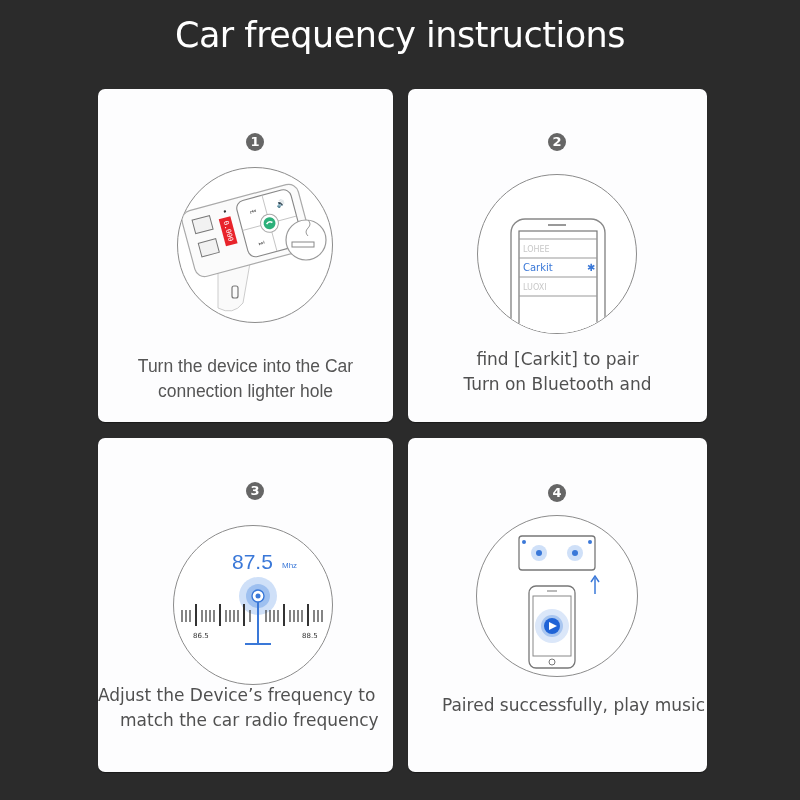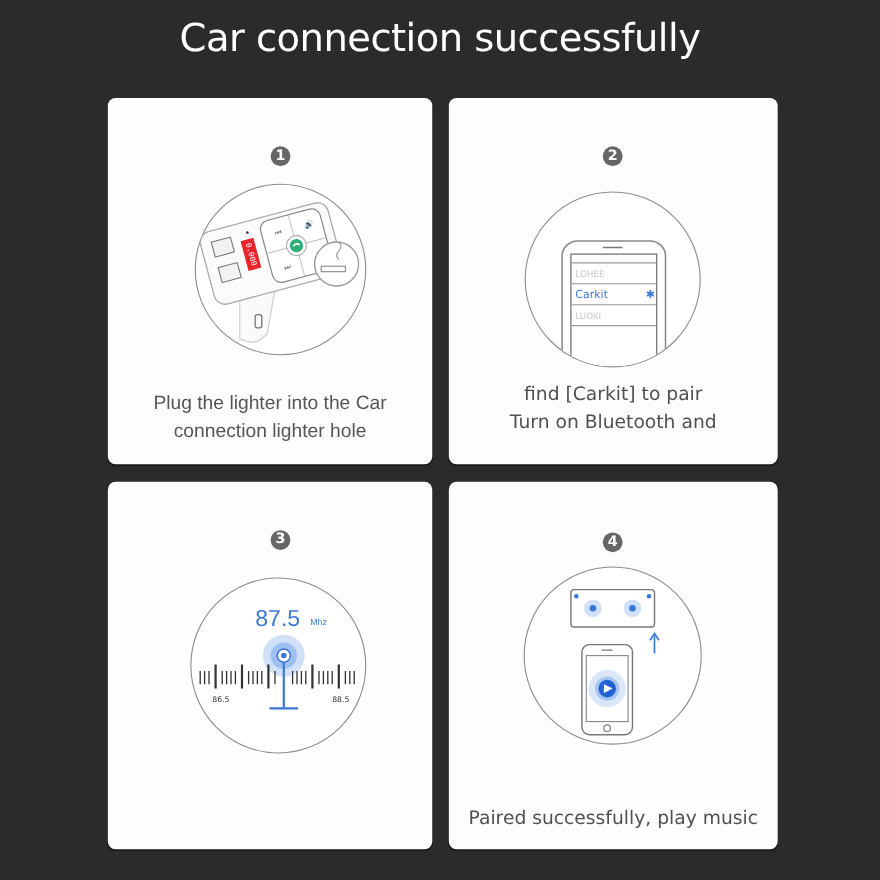--- a/index.html
+++ b/index.html
@@ -40,21 +40,21 @@
     .caption {
       position: absolute; text-align: center; color: #555;
       font-size: 17.5px; line-height: 25px; white-space: nowrap;
     }
     .caption.sans2 { font-family: "DejaVu Sans", sans-serif; font-size: 17px; color: #505050; }
     svg { position: absolute; left: 0; top: 0; }
   </style>
 </head>
 <body>
 
-<div class="title">Car connection successfully</div>
+<div class="title">Car frequency instructions</div>
 
 <div class="card c1">
   <div class="num" style="left:148px; top:44px;">1</div>
   <div class="circle" style="left:79px; top:78px; width:154px; height:154px;">
     <svg width="154" height="154" viewBox="0 0 154 154">
 
       <path d="M40 95 L72 95 L65 135 Q55 148 40 140 Z" fill="#fafafa" stroke="#ccc" stroke-width="1"></path>
       <rect x="54" y="118" width="6" height="12" rx="2" fill="none" stroke="#777" stroke-width="1.2"></rect>
 
       <g transform="rotate(-15 70 60)">
@@ -78,21 +78,21 @@
         <text x="76" y="80" font-size="7" fill="#777" font-family="DejaVu Sans, sans-serif">⏭</text>
         <text x="104" y="80" font-size="7" fill="#777" font-family="DejaVu Sans, sans-serif">🔉</text>
       </g>
 
       <circle cx="128" cy="72" r="20" fill="#fff" stroke="#999" stroke-width="1.2"></circle>
       <rect x="114" y="74" width="22" height="5" fill="none" stroke="#888" stroke-width="1"></rect>
       <path d="M130 68 q-4 -4 0 -8 q4 -4 0 -8" stroke="#999" stroke-width="1" fill="none"></path>
     </svg>
   </div>
   <div class="caption" style="left:0; top:265px; width:295px;">
-    <div>Plug the lighter into the Car</div>
+    <div>Turn the device into the Car</div>
     <div>connection lighter hole</div>
   </div>
 </div>
 
 <div class="card c2">
   <div class="num" style="left:140px; top:44px;">2</div>
   <div class="circle" style="left:69px; top:85px; width:158px; height:158px;">
     <svg width="158" height="158" viewBox="0 0 158 158">
       <rect x="33" y="44" width="94" height="130" rx="14" fill="#fff" stroke="#888" stroke-width="1.4"></rect>
       <rect x="41" y="56" width="78" height="110" fill="#fff" stroke="#777" stroke-width="1.2"></rect>
@@ -152,20 +152,24 @@
         <line x1="140" y1="84" x2="140" y2="96"></line>
         <line x1="144" y1="84" x2="144" y2="96"></line>
         <line x1="148" y1="84" x2="148" y2="96"></line>
       </g>
       <line x1="84" y1="76" x2="84" y2="118" stroke="#3a78d8" stroke-width="2"></line>
       <line x1="71" y1="118" x2="97" y2="118" stroke="#3a78d8" stroke-width="2"></line>
       <text x="19" y="112" font-size="7" fill="#333" font-family="DejaVu Sans, sans-serif">86.5</text>
       <text x="128" y="112" font-size="7" fill="#333" font-family="DejaVu Sans, sans-serif">88.5</text>
     </svg>
   </div>
+  <div class="caption sans2" style="left:0; top:245px; width:270px;">
+    <div>Adjust the Device’s frequency to</div>
+    <div style="padding-left:22px;">match the car radio frequency</div>
+  </div>
 </div>
 
 <div class="card c4">
   <div class="num" style="left:140px; top:46px;">4</div>
   <div class="circle" style="left:68px; top:77px; width:160px; height:160px;">
     <svg width="160" height="160" viewBox="0 0 160 160">
       <rect x="42" y="20" width="76" height="34" rx="3" fill="#fff" stroke="#777" stroke-width="1.3"></rect>
       <circle cx="47" cy="26" r="2" fill="#3a78d8"></circle>
       <circle cx="113" cy="26" r="2" fill="#3a78d8"></circle>
       <circle cx="62" cy="37" r="8" fill="#cfe0f8"></circle>
@@ -177,16 +181,16 @@
       <rect x="52" y="70" width="46" height="82" rx="7" fill="#fff" stroke="#777" stroke-width="1.3"></rect>
       <rect x="56" y="80" width="38" height="60" fill="#fff" stroke="#888" stroke-width="1"></rect>
       <line x1="70" y1="75" x2="80" y2="75" stroke="#777" stroke-width="1.2"></line>
       <circle cx="75" cy="146" r="3" fill="none" stroke="#777" stroke-width="1"></circle>
       <circle cx="75" cy="110" r="17" fill="#dbe7f9"></circle>
       <circle cx="75" cy="110" r="11" fill="#a9c6f0"></circle>
       <circle cx="75" cy="110" r="8" fill="#1f63d6"></circle>
       <path d="M72 106 L80 110 L72 114 Z" fill="#fff"></path>
     </svg>
   </div>
-  <div class="caption sans2" style="left:0; top:255px; width:299px;margin-top:39px;">
+  <div class="caption sans2" style="left:16px; top:255px; width:299px;">
     <div>Paired successfully, play music</div>
   </div>
 </div>
 
 </body></html>

